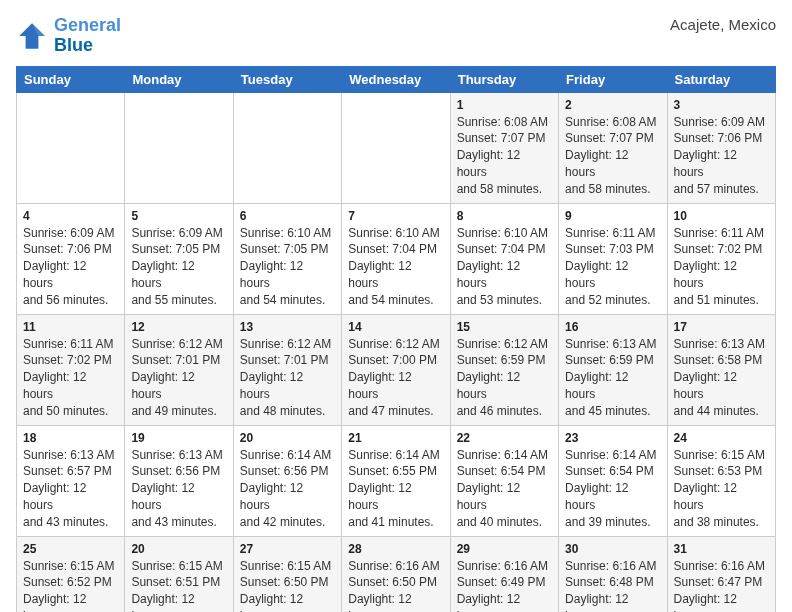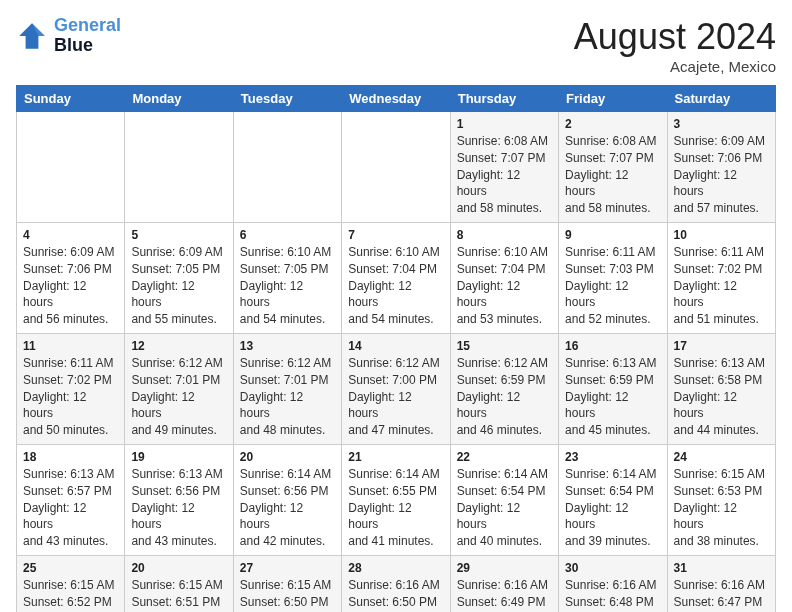--- a/index.html
+++ b/index.html
@@ -92,25 +92,24 @@
 <body>
 
 <div class="header">
   <div class="logo">
     <svg class="logo-icon" viewBox="0 0 40 40">
       <polygon points="20,4 36,20 28,20 28,36 12,36 12,20 4,20" fill="#2f6fc0"></polygon>
       <polygon points="20,4 36,20 28,20" fill="#4a90d9" opacity="0.7"></polygon>
     </svg>
     <div class="logo-text">
       <div><span>General</span></div>
-      <div><span style="color:#0f172a">Blue</span></div>
+      <div><span style="color:#0369a1">Blue</span></div>
     </div>
   </div>
   <div class="title-block">
-    <div class="month-title">August 2024</div>
     <div class="location">Acajete, Mexico</div>
   </div>
 </div>
 
 <table>
   <thead>
     <tr id="weekday-header">
         <th>Sunday</th>
         <th>Monday</th>
         <th>Tuesday</th>

